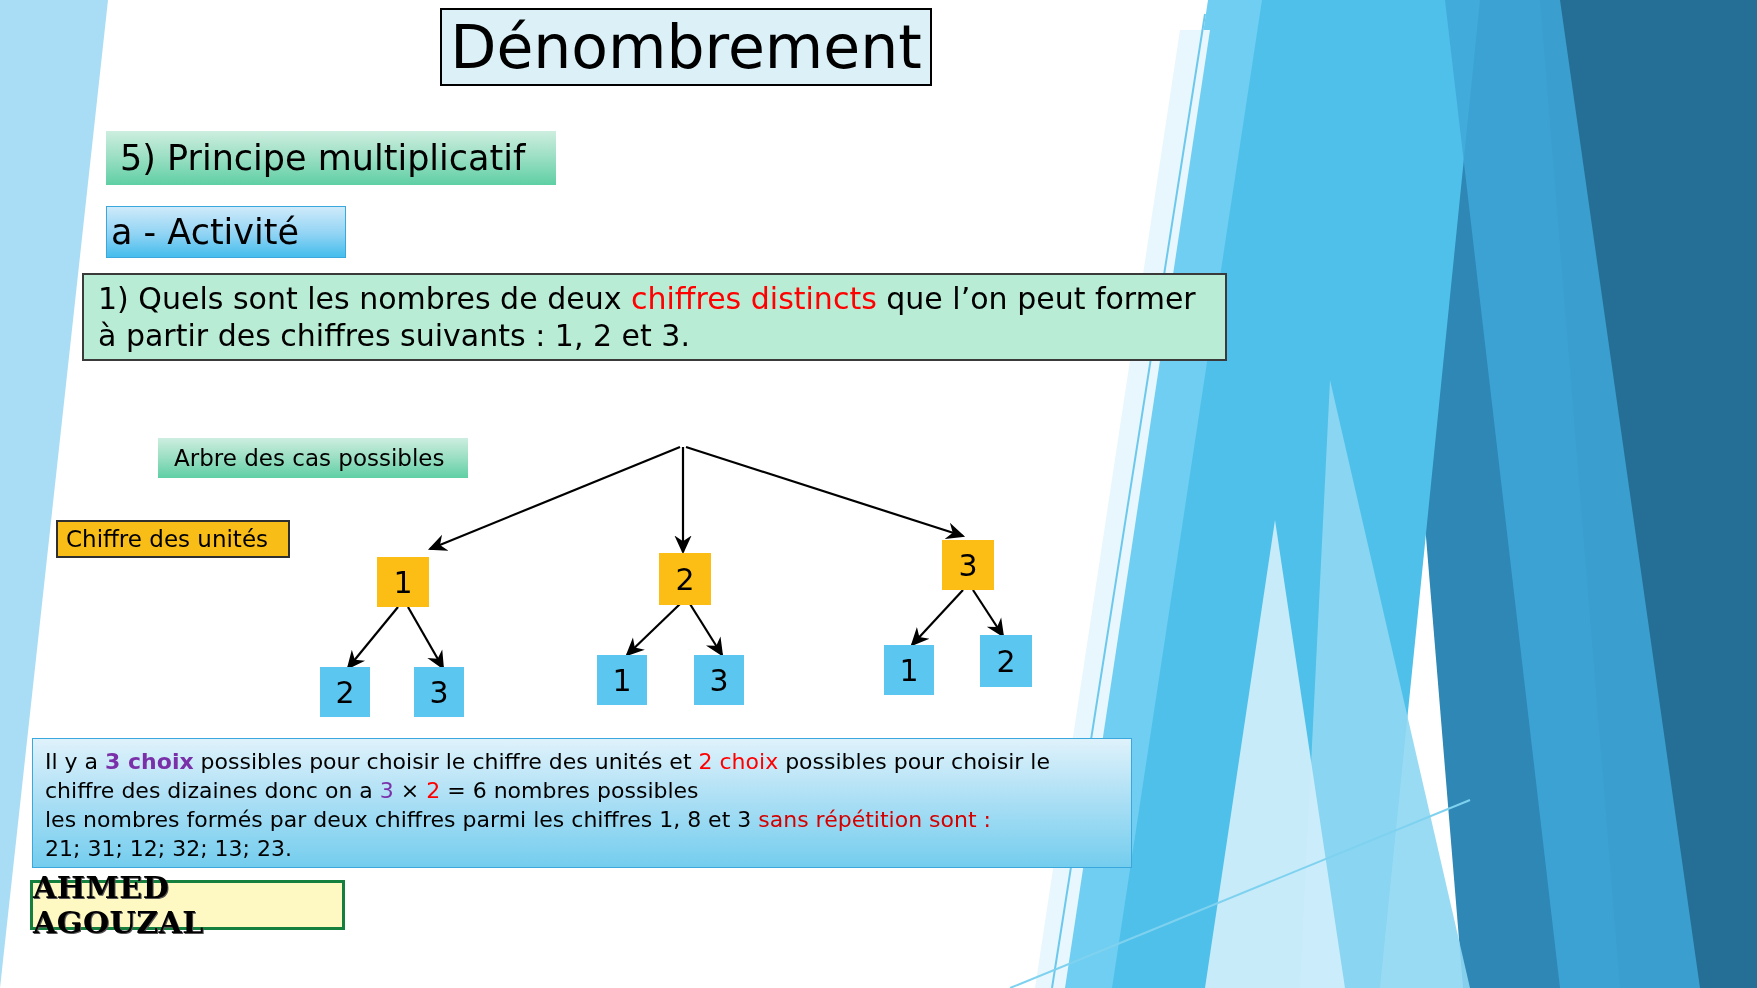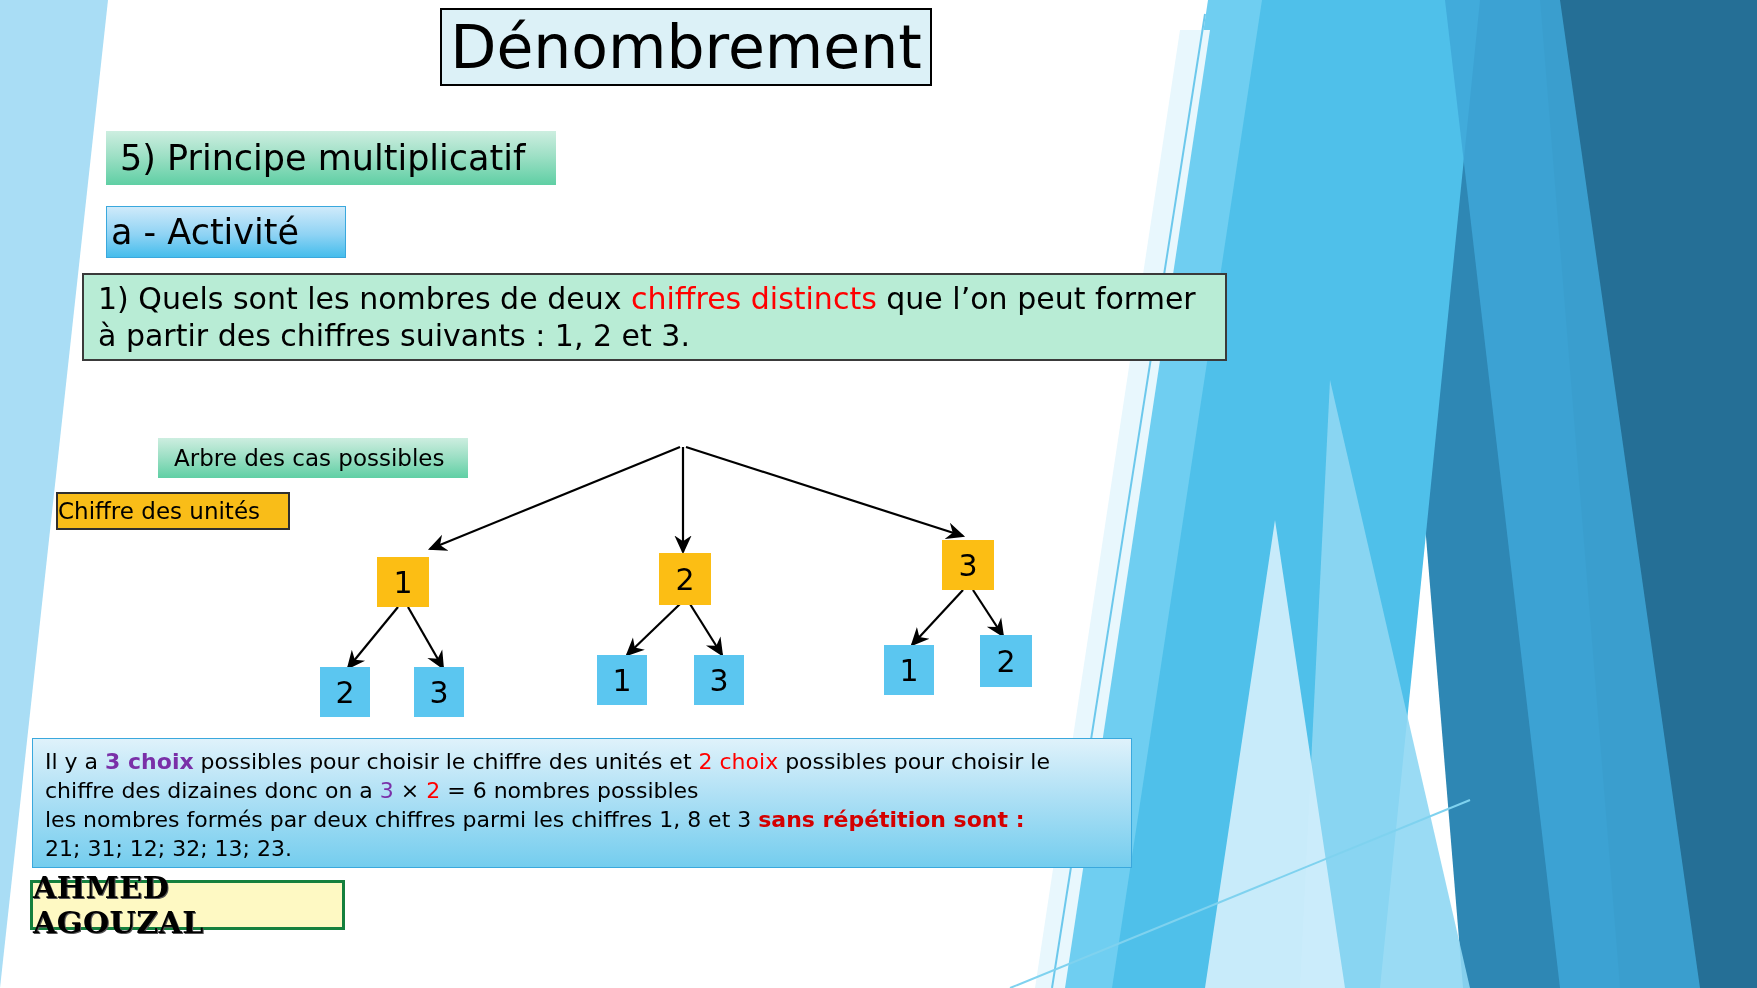--- a/index.html
+++ b/index.html
@@ -40,37 +40,37 @@
   }
   .sec-blue-text{font-size:35px;color:#000;}
 
   .question-box{
     left:82px;top:273px;width:1145px;height:88px;
     background:#b8ecd5;border:2px solid #3a3a3a;
     padding:6px 14px;display:block;
   }
   .question-text{font-size:30px;color:#000;line-height:1.22;}
   .red{color:#ff0000;}
-  .red-b{color:#d40000;font-weight:bold;}
+  .red-b{color:#d40000;font-weight:normal;}
   .purple-b{color:#7a30a8;font-weight:bold;}
   .purple{color:#7a30a8;}
   .red-n{color:#ff0000;}
 
   .arbre-label{
     left:158px;top:398px;width:310px;height:40px;
     background:linear-gradient(to bottom,#cdeee0 0%,#9fe0c6 45%,#5fcfa4 100%);
     padding-left:16px;
     margin-top:40px;
   }
   .arbre-text{font-size:23px;color:#000;}
 
   .unit-label{
-    left:56px;top:492px;width:234px;height:38px;
+    left:56px;top:520px;width:234px;height:38px;
     background:#f9bd18;border:2px solid #2f2f2f;
-    padding-left:0;
+    padding-left:8px;
   }
   .unit-label-text{font-size:23px;color:#000;}
 
   .diz-label{
     left:30px;top:608px;width:240px;height:36px;
     background:#13a6e8;border:2px solid #2f2f2f;
     padding-left:12px;
   }
   .diz-label-text{font-size:21px;color:#000;}
 

